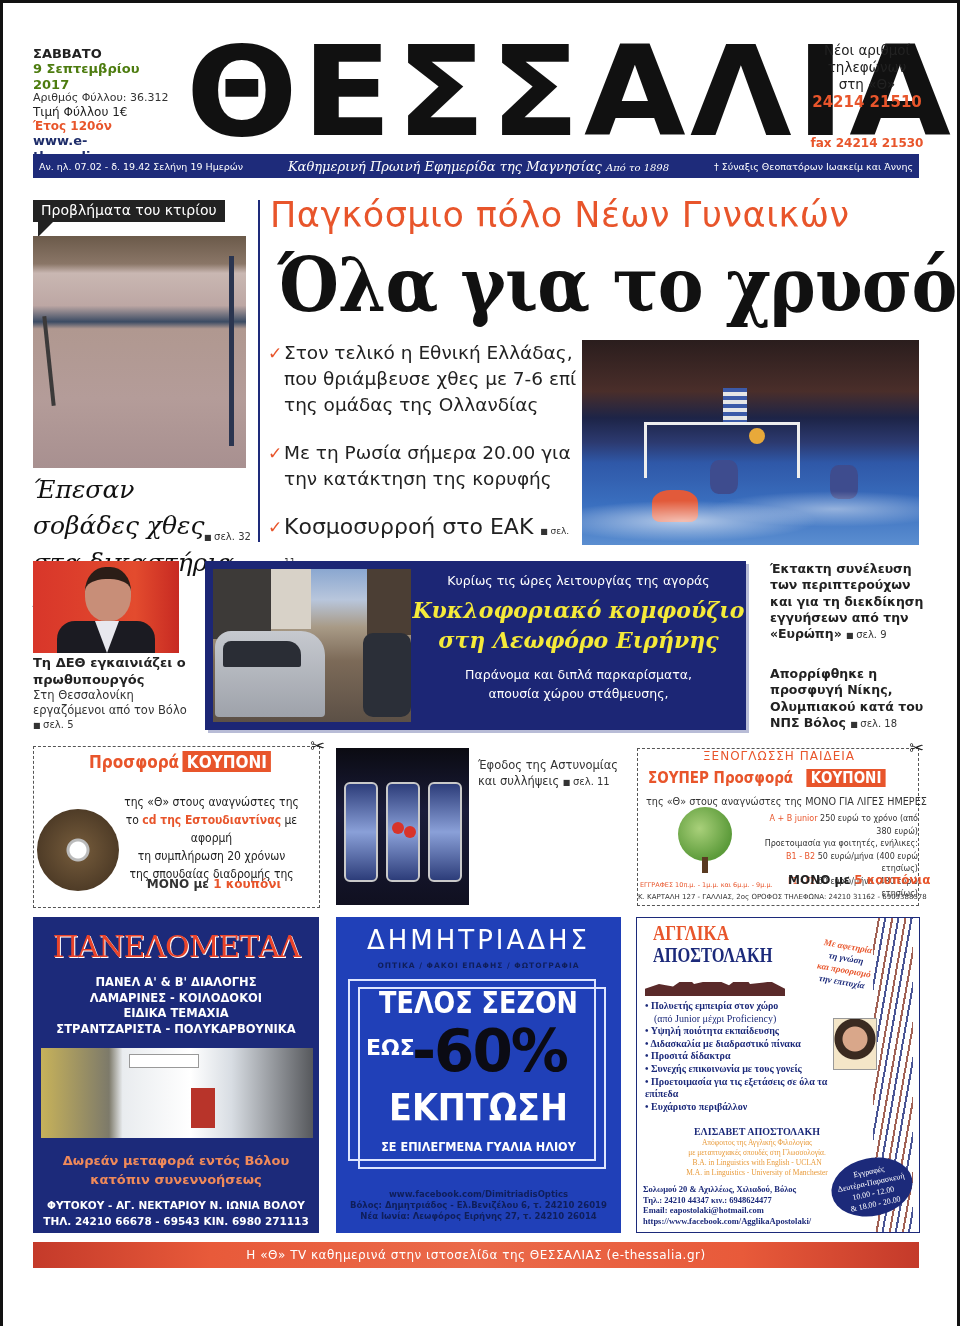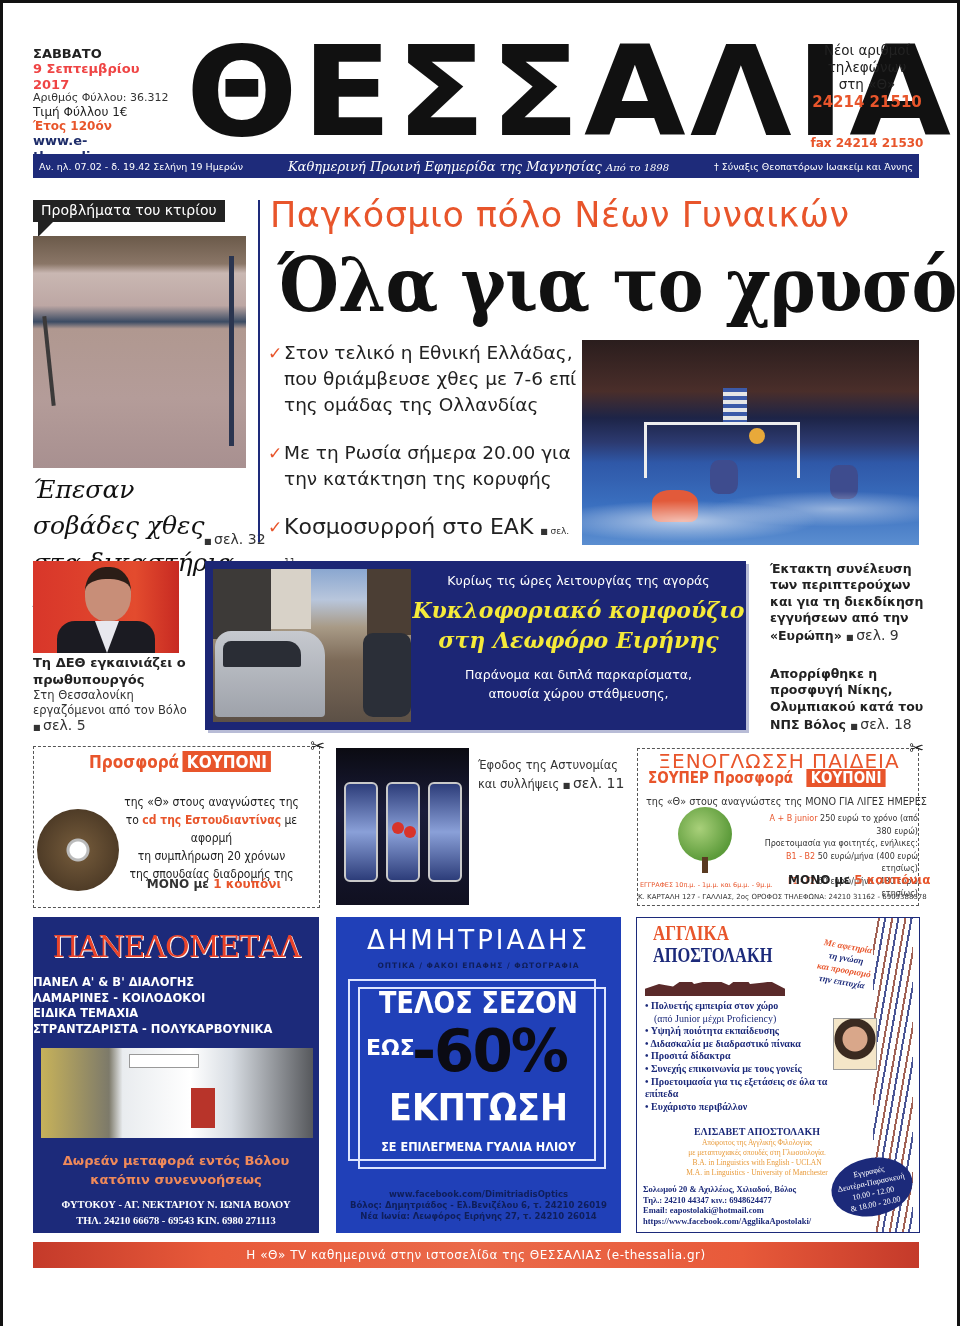--- a/index.html
+++ b/index.html
@@ -4,21 +4,21 @@
 <style>
   * { box-sizing: border-box; margin: 0; padding: 0; }
   html, body { width: 960px; height: 1326px; background: #fff; overflow: hidden; }
   body { font-family: "DejaVu Sans", sans-serif; color: #111; position: relative; }
   .abs { position: absolute; }
   .page { position: absolute; left: 0; top: 0; width: 960px; height: 1326px; border: 3px solid #111; border-bottom: none; }
 
   
   .mh-left { left: 33px; top: 46px; width: 140px; line-height: 1.18; }
   .mh-left .day { font-weight: bold; font-size: 13px; color: #222; }
-  .mh-left .date { font-weight: bold; font-size: 13px; color: #ef4444; }
+  .mh-left .date { font-weight: bold; font-size: 13px; color: #4d7c0f; }
   .mh-left .issue { font-size: 11px; color: #333; }
   .mh-left .price { font-size: 12px; color: #222; }
   .mh-left .year { font-size: 12px; color: #e8552b; font-weight: bold; }
   .mh-left .site { font-size: 13px; color: #1e2d6a; font-weight: bold; }
   .logo { left: 186px; top: 28px; width: 620px; height: 128px; font-family: "DejaVu Sans", sans-serif; font-weight: bold; font-size: 124px; letter-spacing: 4px; line-height: 128px; color: #111; transform: scaleX(1.06); transform-origin: left; }
   .mh-right { left: 808px; top: 42px; width: 118px; text-align: center; line-height: 1.25; }
   .mh-right .l { font-size: 13.5px; color: #222; }
   .mh-right .ph { font-size: 15px; color: #e8552b; font-weight: bold; }
   .mh-right .fx { font-size: 12px; color: #e8552b; font-weight: bold; margin-top: 25px; }
 
@@ -29,21 +29,21 @@
   .bar .b3 { font-size: 9.5px; text-align: right; }
 
   
   .tag { left: 33px; top: 200px; height: 22px; background: #222; color: #fff; font-size: 14px; padding: 2px 8px; }
   .tag-tail { left: 38px; top: 221px; width: 0; height: 0; border-left: 0 solid transparent; border-right: 16px solid transparent; border-top: 16px solid #222; }
   .photo { overflow: hidden; }
   .ph-wall { left: 33px; top: 236px; width: 213px; height: 232px; background: linear-gradient(180deg, #6b5a4a 0%, #8a7667 12%, #c9b7b2 16%, #bda7a4 30%, #3b4b63 37%, #b09890 40%, #b49c99 70%, #a89090 100%); }
   .ph-wall .pipe { position: absolute; right: 12px; top: 20px; width: 5px; height: 190px; background: #2b3550; }
   .ph-wall .pipe2 { position: absolute; left: 14px; top: 80px; width: 4px; height: 90px; background: #3c3a3a; transform: rotate(-6deg); }
   .cap1 { left: 33px; top: 472px; width: 215px; font-family: "DejaVu Serif", serif; font-style: italic; font-size: 25px; line-height: 1.45; color: #111; }
-  .ref { font-size: 14px; color: #333; }
+  .ref { font-size: 10px; color: #333; }
   .ref::before { content: "■ "; font-size: 8px; }
   .cap1-ref { left: 204px; top: 531px; }
 
   .vdiv { left: 258px; top: 200px; width: 2px; height: 342px; background: #1e2b7a; }
 
   
   .kicker { left: 270px; top: 195px; font-size: 35px; color: #e8552b; letter-spacing: 0.5px; white-space: nowrap; }
   .headline { left: 278px; top: 240px; font-family: "DejaVu Serif", serif; font-weight: bold; font-size: 74px; letter-spacing: -1px; color: #111; white-space: nowrap; line-height: 90px; transform: scaleX(0.93); transform-origin: left; }
   .bullets { left: 268px; top: 340px; width: 310px; }
   .bullet { position: relative; padding-left: 16px; font-size: 18.5px; line-height: 26px; color: #222; margin-bottom: 22px; }
@@ -96,40 +96,40 @@
   .cp1 .mono { position: absolute; left: 95px; top: 130px; width: 170px; text-align: center; font-size: 12px; font-weight: bold; color: #333; }
 
   .ph-slots { left: 336px; top: 748px; width: 133px; height: 157px; background: linear-gradient(180deg, #0b0b12 0%, #1a1c3a 40%, #101020 100%); }
   .ph-slots .r { position: absolute; top: 34px; width: 34px; height: 100px; background: linear-gradient(180deg, #2d3d7a, #8aa0d8 50%, #2d3d7a); border: 2px solid #c9c9c9; border-radius: 6px; }
   .ph-slots .f { position: absolute; width: 12px; height: 12px; border-radius: 50%; background: #d8342a; }
   .s5 { left: 478px; top: 758px; width: 148px; line-height: 1.38; }
   .s5 .t { font-weight: bold; font-size: 13.5px; color: #222; }
   .s5 .d { font-size: 11.5px; color: #333; }
 
   .cp2 { left: 637px; top: 748px; width: 282px; height: 158px; }
-  .cp2 .x1 { position: absolute; left: 6px; top: 0; width: 270px; text-align: center; font-size: 20px; color: #e8552b; letter-spacing: 1px; white-space: nowrap; }
+  .cp2 .x1 { position: absolute; left: 6px; top: 0; width: 270px; text-align: center; font-size: 12px; color: #e8552b; letter-spacing: 1px; white-space: nowrap; }
   .cp2 .x2 { position: absolute; left: 10px; top: 20px; width: 270px; font-size: 15px; font-weight: bold; color: #e8552b; white-space: nowrap; transform: scaleX(0.9); transform-origin: left; }
   .cp2 .x3 { position: absolute; left: 8px; top: 46px; width: 270px; font-size: 10.5px; color: #333; white-space: nowrap; transform: scaleX(0.92); transform-origin: left; }
   .cp2 .tree { position: absolute; left: 40px; top: 58px; width: 54px; height: 54px; border-radius: 50%; background: radial-gradient(circle at 40% 40%, #a9d07a, #5c9b3a 70%); }
   .cp2 .trunk { position: absolute; left: 64px; top: 108px; width: 6px; height: 16px; background: #5a3b22; }
   .cp2 .prices { position: absolute; left: 120px; top: 64px; width: 160px; text-align: right; font-size: 8px; line-height: 12.5px; color: #333; }
   .cp2 .prices b { color: #e8552b; font-weight: normal; }
   .cp2 .mono { position: absolute; left: 150px; top: 124px; font-size: 12px; font-weight: bold; color: #222; white-space: nowrap; }
   .cp2 .reg { position: absolute; left: 2px; top: 132px; font-size: 6.5px; color: #e8552b; }
   .cp2 .addr { position: absolute; left: 0; top: 144px; width: 280px; text-align: center; font-size: 7px; color: #333; white-space: nowrap; }
 
   
   .ad1 { left: 33px; top: 917px; width: 286px; height: 316px; background: #1c2a7a; }
   .ad1 .brand { position: absolute; left: 0; top: 12px; width: 286px; text-align: center; font-family: "DejaVu Serif", serif; font-size: 30px; color: #e8432a; letter-spacing: -1px; text-shadow: 1px 1px 0 #fff; }
-  .ad1 .lines { position: absolute; left: 0; top: 58px; width: 286px; font-size: 11.5px; font-weight: bold; color: #fff; line-height: 15.5px; }
+  .ad1 .lines { position: absolute; left: 0; top: 58px; width: 286px; text-align: center; font-size: 11.5px; font-weight: bold; color: #fff; line-height: 15.5px; }
   .ad1 .ph { position: absolute; left: 8px; top: 131px; width: 272px; height: 90px; background: linear-gradient(90deg, #c7b25a 0%, #7d7a6a 25%, #e9ecef 30%, #ffffff 55%, #d8dde3 70%, #56585c 100%); }
   .ad1 .ph .door { position: absolute; left: 150px; top: 40px; width: 24px; height: 40px; background: #b8342a; }
   .ad1 .ph .sign { position: absolute; left: 88px; top: 6px; width: 70px; height: 14px; background: #fff; border: 1px solid #999; }
   .ad1 .free { position: absolute; left: 0; top: 234px; width: 286px; text-align: center; font-size: 13px; font-weight: bold; color: #f08a5a; line-height: 19px; }
-  .ad1 .addr { position: absolute; left: 0; top: 280px; width: 286px; text-align: center; font-size: 10.5px; font-weight: bold; color: #fff; line-height: 16px; white-space: nowrap; font-family: Liberation Serif, serif; }
+  .ad1 .addr { position: absolute; left: 0; top: 280px; width: 286px; text-align: center; font-size: 10.5px; font-weight: bold; color: #fff; line-height: 16px; white-space: nowrap; }
 
   .ad2 { left: 336px; top: 917px; width: 285px; height: 316px; background: #2040b8; }
   .ad2 .brand { position: absolute; left: 0; top: 8px; width: 285px; text-align: center; font-size: 26px; color: #fff; letter-spacing: 3px; }
   .ad2 .sub { position: absolute; left: 0; top: 44px; width: 285px; text-align: center; font-size: 7.5px; font-weight: bold; color: #0f1e5a; letter-spacing: 1px; }
   .ad2 .frame { position: absolute; left: 12px; top: 62px; width: 248px; height: 182px; border: 2px solid #dfe6ff; }
   .ad2 .frame2 { position: absolute; left: 22px; top: 70px; width: 248px; height: 182px; border: 2px solid #dfe6ff; }
   .ad2 .t1 { position: absolute; left: 0; top: 68px; width: 285px; text-align: center; font-size: 30px; font-weight: bold; color: #fff; transform: scaleX(0.85); }
   .ad2 .eos { position: absolute; left: 30px; top: 118px; font-size: 22px; font-weight: bold; color: #fff; }
   .ad2 .pct { position: absolute; left: 76px; top: 100px; font-size: 58px; font-weight: bold; color: #0b0b14; letter-spacing: -2px; }
   .ad2 .t2 { position: absolute; left: 0; top: 168px; width: 285px; text-align: center; font-size: 38px; font-weight: bold; color: #fff; transform: scaleX(0.88); }

